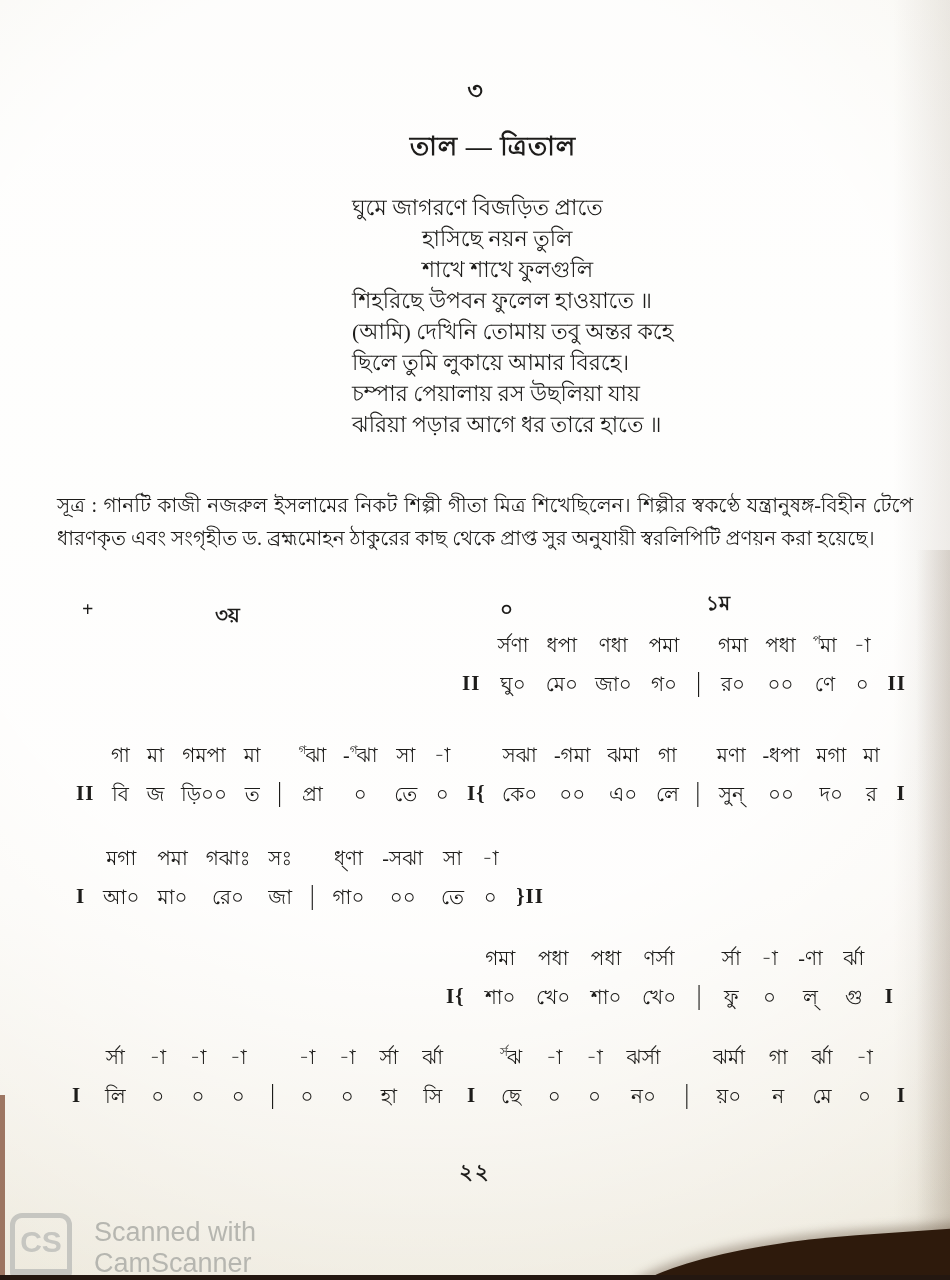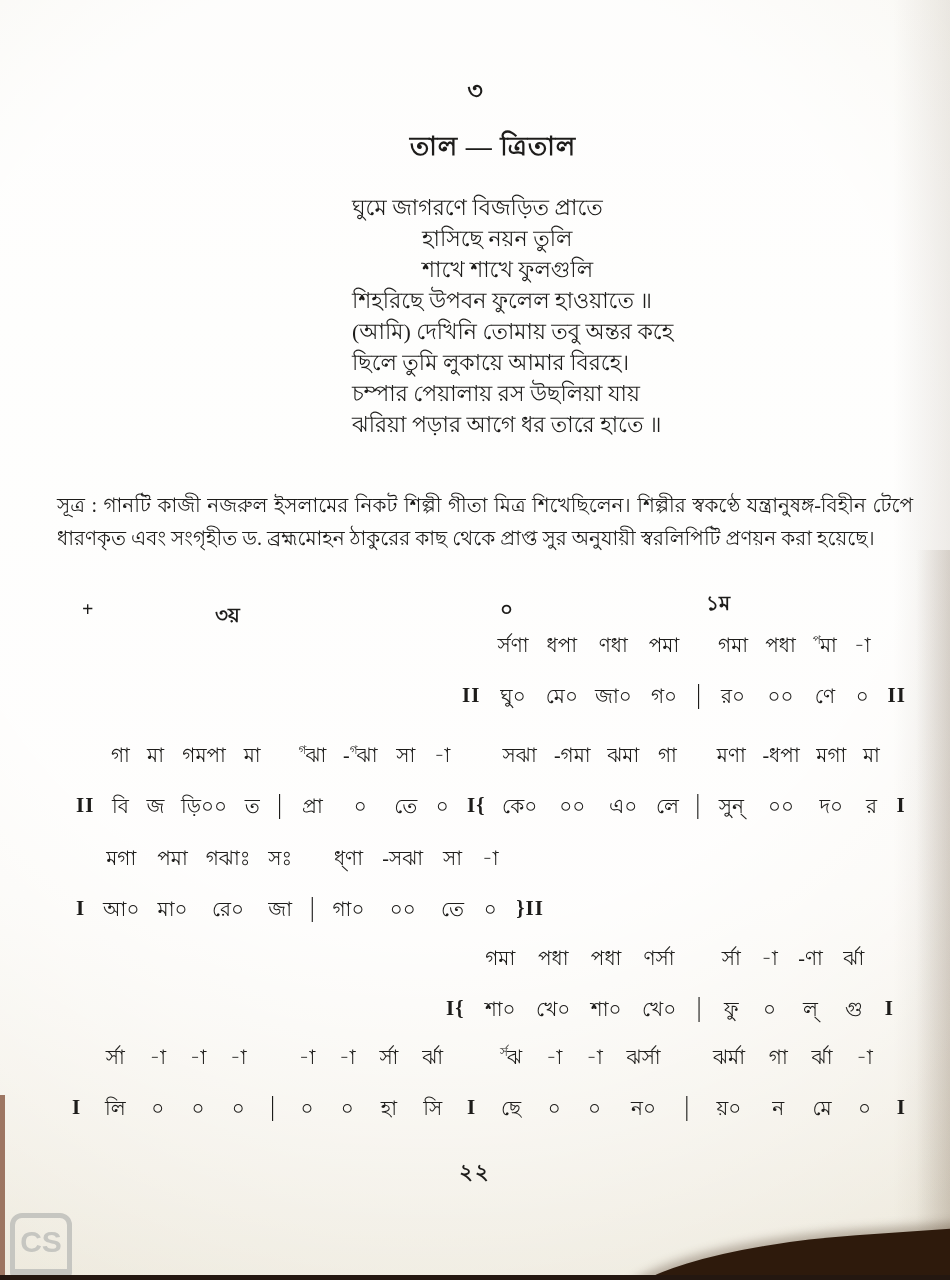--- a/index.html
+++ b/index.html
@@ -19,21 +19,21 @@
   .lyric-line{white-space:nowrap;}
   .lyric-line.indent{margin-left:70px;}
   .note{position:absolute;left:57px;top:489px;width:856px;font-size:20px;
     line-height:33px;text-align:justify;}
   .notation{position:absolute;left:0;top:0;width:950px;height:1280px;}
   .taal-marker{position:absolute;font-size:20px;font-weight:bold;}
   .sys{position:absolute;display:flex;justify-content:space-between;align-items:flex-end;}
   .cell{display:flex;flex-direction:column;align-items:center;padding:0 2px;}
   .sargam{font-size:20px;line-height:24px;white-space:nowrap;}
   .sargam .sup{font-size:12px;vertical-align:8px;margin-right:-1px;}
-  .lyric{font-size:20px;line-height:22px;margin-top:28px;white-space:nowrap;}
+  .lyric{font-size:20px;line-height:22px;margin-top:16px;white-space:nowrap;}
   .cell.marker .sargam{font-weight:bold;font-size:21px;letter-spacing:1px;}
   .cell.bar .sargam{font-size:23px;transform:scaleY(1.15);}
   .bottom-number{position:absolute;top:1156px;left:0;width:100%;text-align:center;
     font-size:21px;font-weight:bold;letter-spacing:2px;}
   
   .watermark{position:absolute;left:10px;top:1213px;display:flex;align-items:flex-start;
     font-family:"Liberation Sans","DejaVu Sans",sans-serif;}
   .cs-logo{position:relative;width:52px;height:48px;border:5px solid #c6c6c1;
     border-radius:12px;display:flex;align-items:center;justify-content:center;
     color:#c6c6c1;font-weight:bold;font-size:30px;padding-bottom:12px;}
@@ -369,20 +369,24 @@
       </div>
     </div>
 
   <div class="bottom-number">২২</div>
 
   <div class="watermark">
     <div class="cs-logo">
       <span>CS</span>
       <div class="cs-bar"></div>
     </div>
+    <div class="cs-text">
+      <div>Scanned with</div>
+      <div>CamScanner</div>
+    </div>
   </div>
 
   <div class="edge-right-shade"></div>
   <div class="edge-left"></div>
   <div class="wedge"></div>
   <div class="edge-bottom"></div>
 
 </div>
 
 </body></html>

